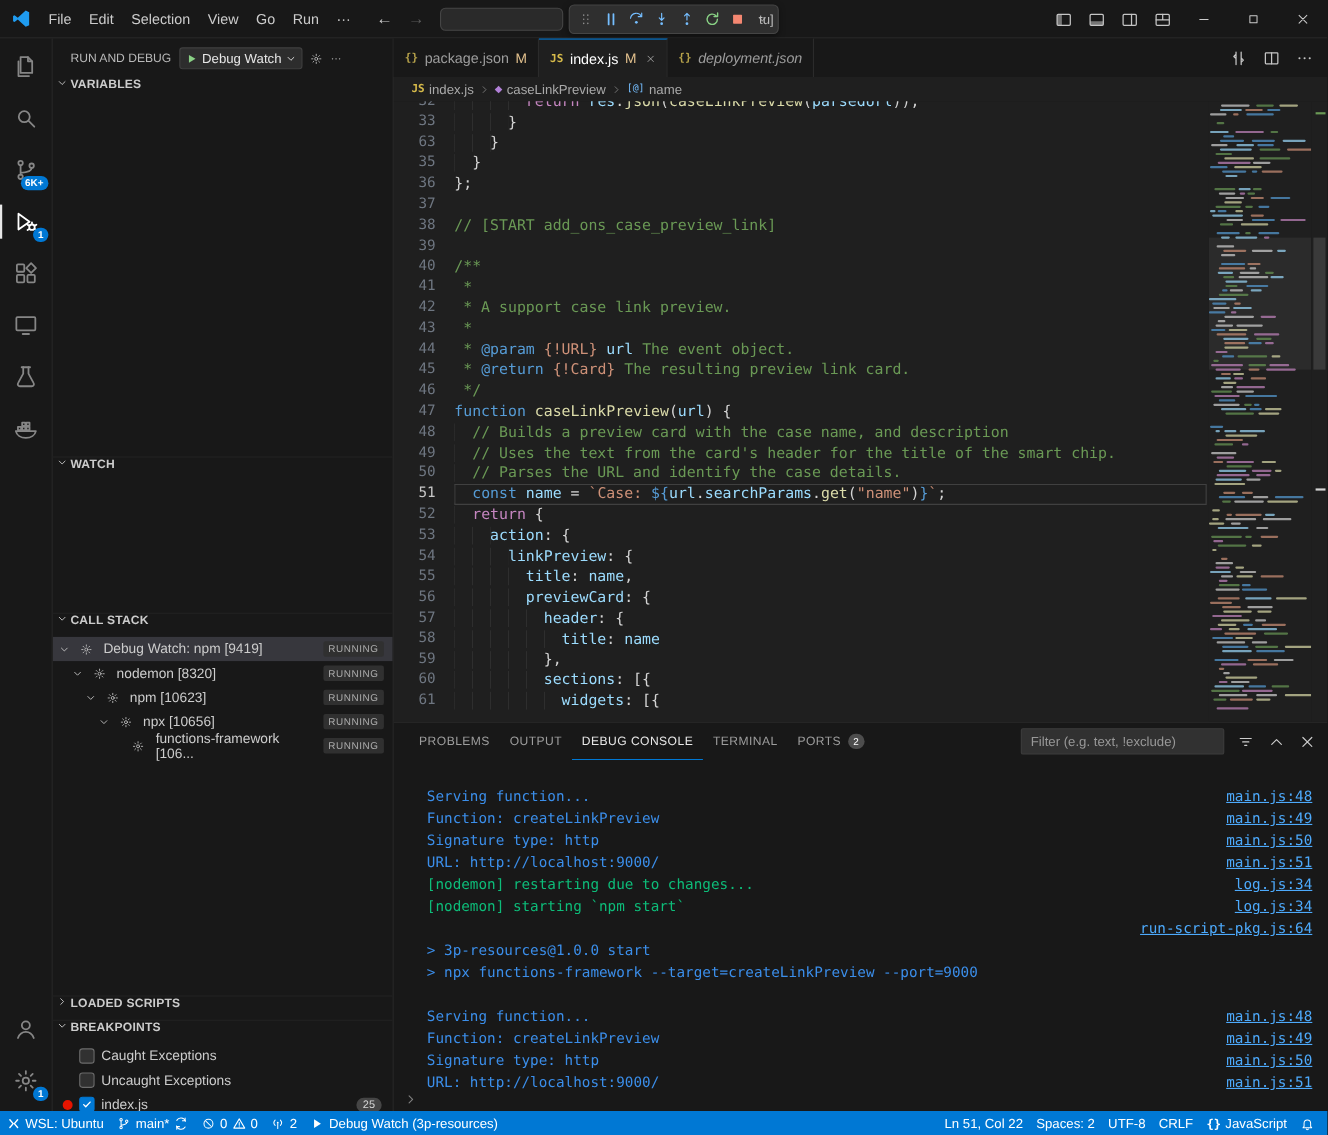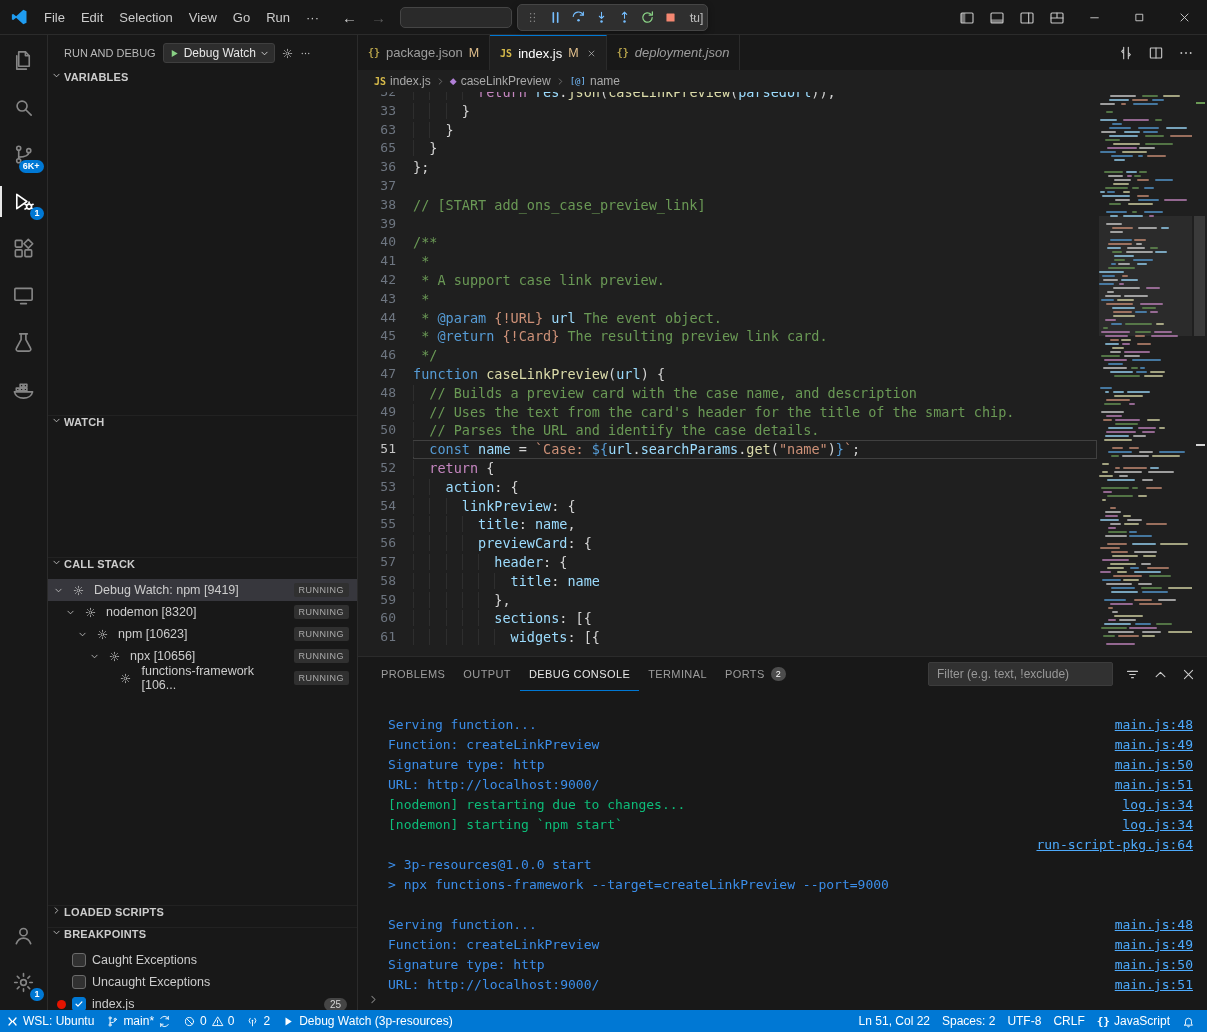--- a/index.html
+++ b/index.html
@@ -600,21 +600,21 @@
             <span class="sym-field">[@]</span>
             <span>name</span>
           </span>
         </div>
 
       <div class="editor">
         <div class="code" id="code">
             <div class="line"><div class="ln">32</div><div class="lt"><span class="tk-ws">        </span><span class="tk-kw2">return</span><span class="tk-pun"> </span><span class="tk-var">res</span><span class="tk-pun">.</span><span class="tk-fn">json</span><span class="tk-pun">(</span><span class="tk-fn">caseLinkPreview</span><span class="tk-pun">(</span><span class="tk-var">parsedUrl</span><span class="tk-pun">));</span></div></div>
             <div class="line"><div class="ln">33</div><div class="lt"><span class="tk-ws">      </span><span class="tk-pun">}</span></div></div>
             <div class="line"><div class="ln">63</div><div class="lt"><span class="tk-ws">    </span><span class="tk-pun">}</span></div></div>
-            <div class="line"><div class="ln">65</div><div class="lt"><span class="tk-ws">  </span><span class="tk-pun">}</span></div></div>
+            <div class="line"><div class="ln">35</div><div class="lt"><span class="tk-ws">  </span><span class="tk-pun">}</span></div></div>
             <div class="line"><div class="ln">36</div><div class="lt"><span class="tk-pun">};</span></div></div>
             <div class="line"><div class="ln">37</div><div class="lt"></div></div>
             <div class="line"><div class="ln">38</div><div class="lt"><span class="tk-cm">// [START add_ons_case_preview_link]</span></div></div>
             <div class="line"><div class="ln">39</div><div class="lt"></div></div>
             <div class="line"><div class="ln">40</div><div class="lt"><span class="tk-cm">/**</span></div></div>
             <div class="line"><div class="ln">41</div><div class="lt"><span class="tk-cm"> *</span></div></div>
             <div class="line"><div class="ln">42</div><div class="lt"><span class="tk-cm"> * A support case link preview.</span></div></div>
             <div class="line"><div class="ln">43</div><div class="lt"><span class="tk-cm"> *</span></div></div>
             <div class="line"><div class="ln">44</div><div class="lt"><span class="tk-cm"> * </span><span class="tk-tag">@param</span><span class="tk-cm"> </span><span class="tk-typ">{!URL}</span><span class="tk-cm"> </span><span class="tk-var">url</span><span class="tk-cm"> The event object.</span></div></div>
             <div class="line"><div class="ln">45</div><div class="lt"><span class="tk-cm"> * </span><span class="tk-tag">@return</span><span class="tk-cm"> </span><span class="tk-typ">{!Card}</span><span class="tk-cm"> The resulting preview link card.</span></div></div>

